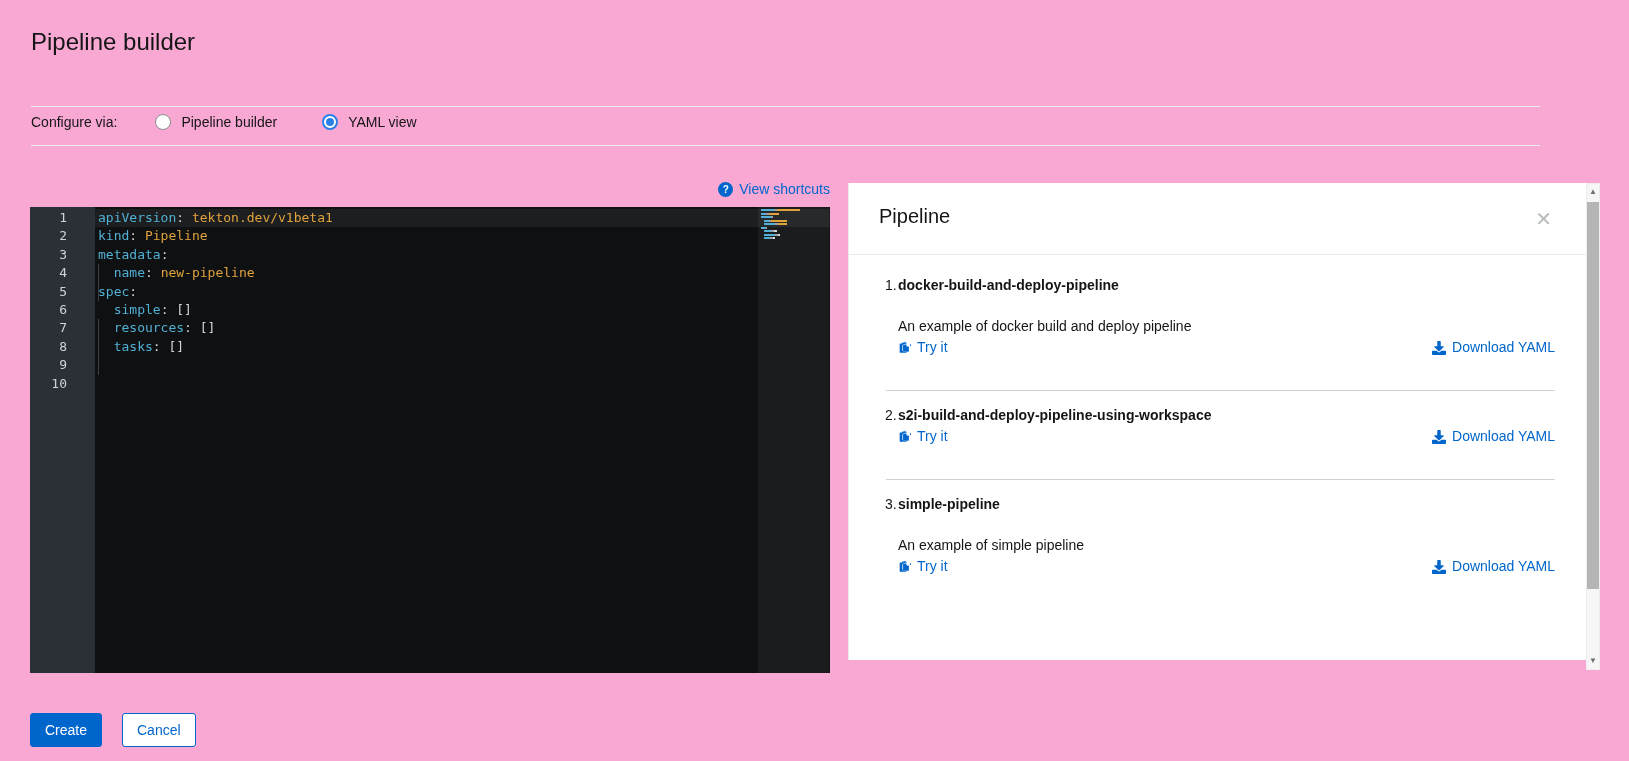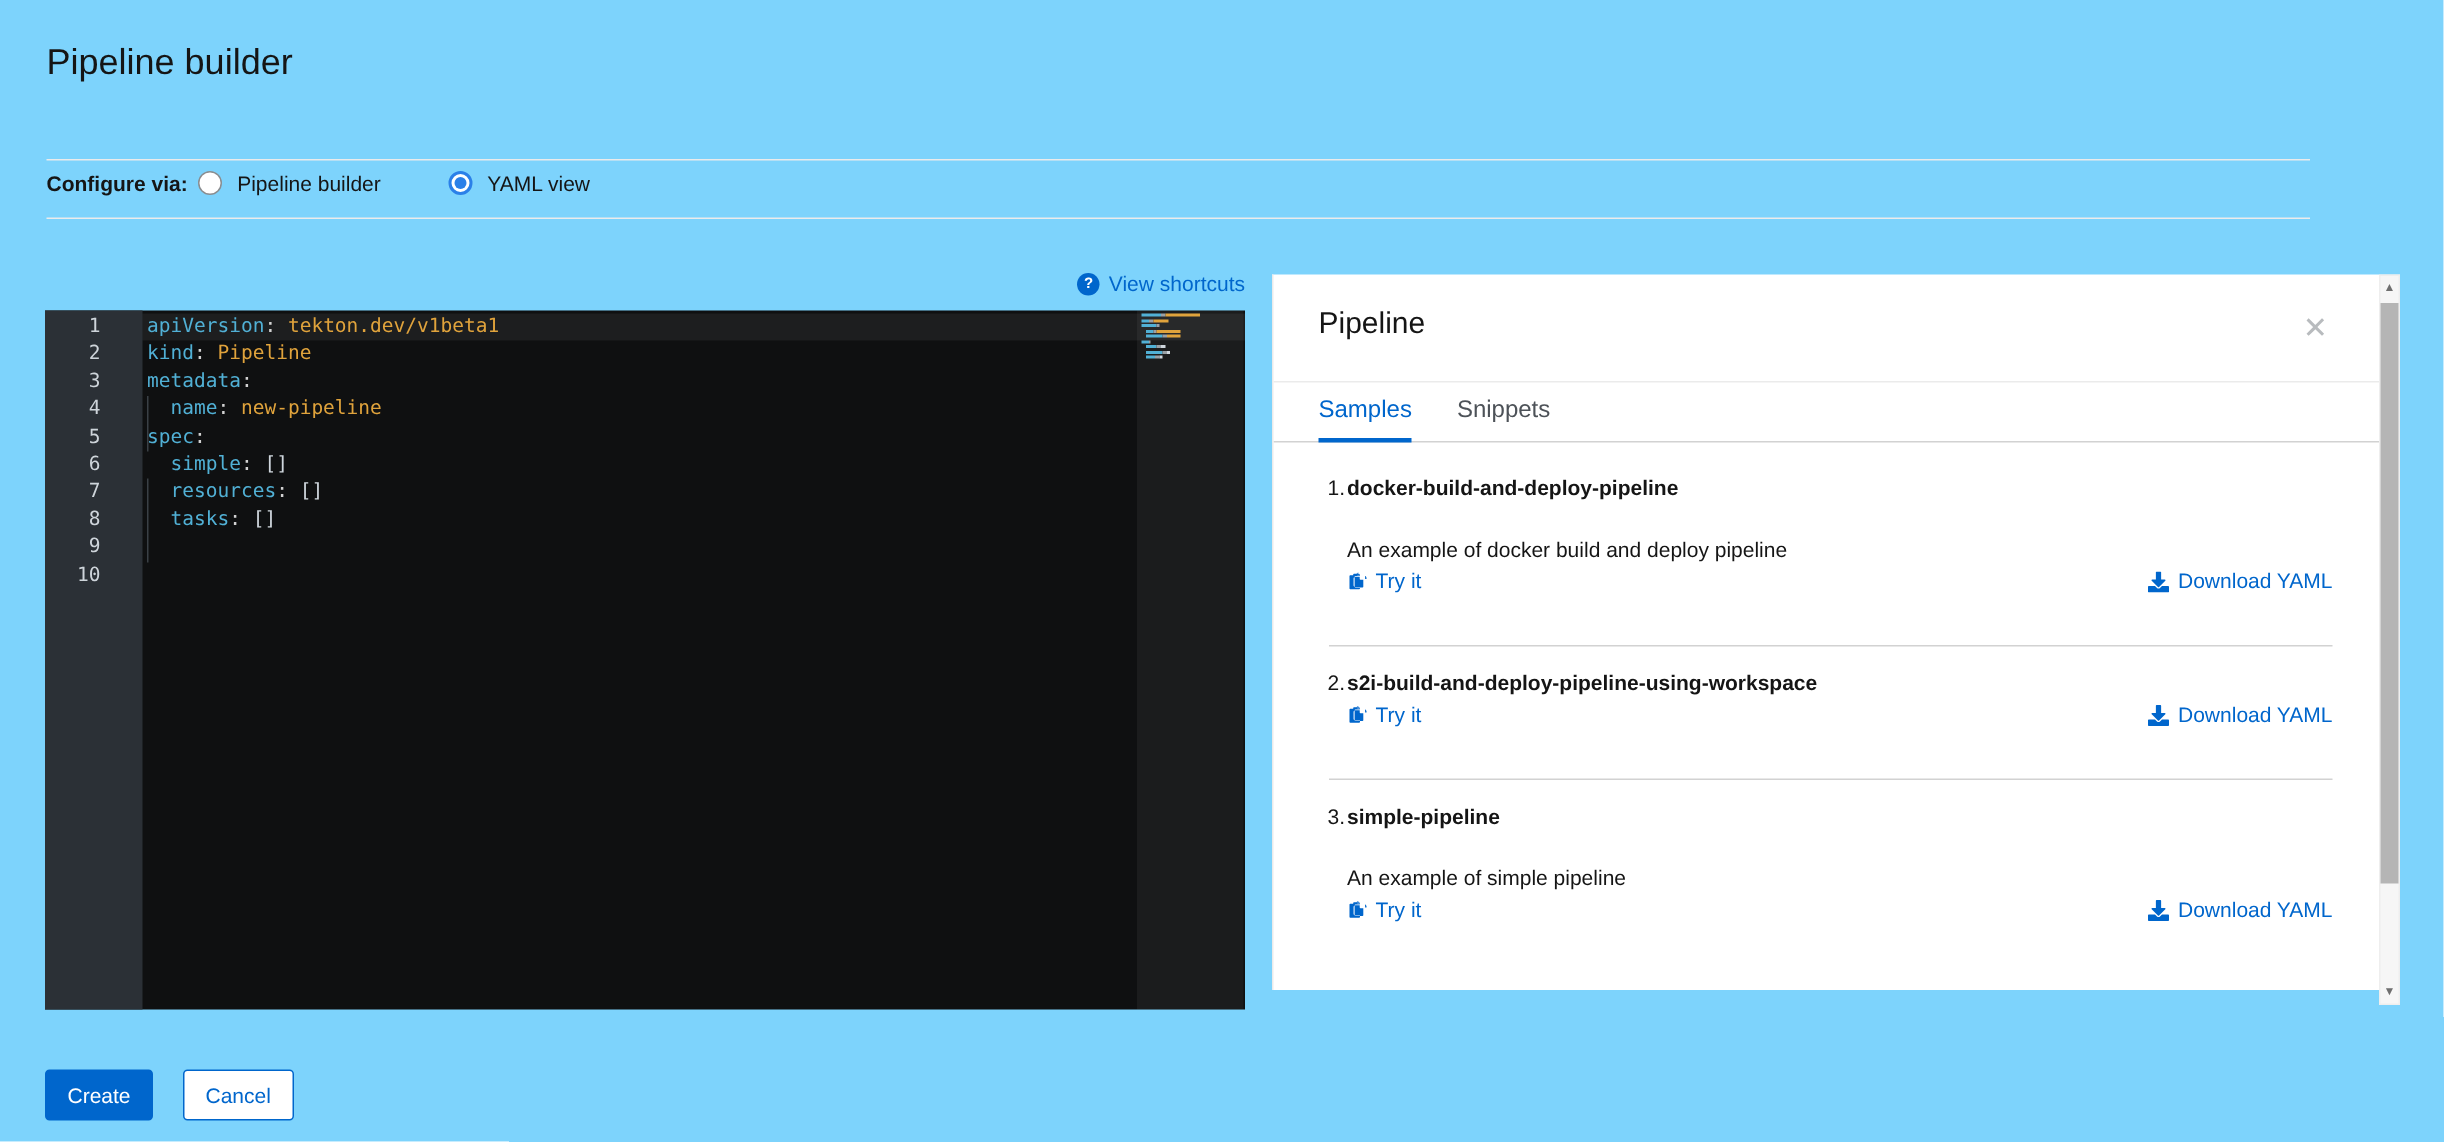--- a/index.html
+++ b/index.html
@@ -14,29 +14,29 @@
     --ed-gutter-text:#ced4da;
     --tk-key:#51b0d5;
     --tk-val:#e0a33c;
     --tk-pun:#d2d2d2;
     --thumb:#b5b5b5;
     --close:#b8bbbe;
   }
   *{box-sizing:border-box;margin:0;padding:0;}
   html,body{background:#fff;}
   body{font-family:"Liberation Sans",sans-serif;color:var(--text);}
-  .canvas{position:relative;width:1629px;height:761px;background:#7dd3fc;overflow:hidden;}
+  .canvas{position:relative;width:1629px;height:761px;background:#f9a8d4;overflow:hidden;}
 
   .page-title{position:absolute;left:31px;top:28px;font-size:24px;font-weight:400;color:var(--text);}
   .hdiv{position:absolute;left:31px;width:1509px;height:1px;background:var(--div-light);}
   .hdiv.d1{top:106px;}
   .hdiv.d2{top:145px;}
 
   .cfg-row{position:absolute;left:31px;top:110px;height:24px;width:1500px;display:flex;align-items:center;font-size:14px;}
-  .cfg-label{font-weight:700;margin-right:7px;}
+  .cfg-label{font-weight:400;margin-right:38px;}
   .radio-opt{display:flex;align-items:center;margin-right:45px;cursor:pointer;}
   .radio-opt .rb{width:16px;height:16px;border-radius:50%;border:1px solid #8a8d90;background:#fff;margin-right:10px;position:relative;flex:none;}
   .radio-opt.sel .rb{border:2px solid var(--radio);}
   .radio-opt.sel .rb::after{content:"";position:absolute;left:50%;top:50%;width:8px;height:8px;margin:-4px 0 0 -4px;border-radius:50%;background:var(--radio);}
   .radio-opt .rlabel{color:var(--text);}
 
   .shortcuts-row{position:absolute;left:30px;top:181px;width:800px;display:flex;justify-content:flex-end;align-items:center;gap:6px;font-size:14px;color:var(--accent);cursor:pointer;}
   .qicon{width:15px;height:15px;border-radius:50%;background:var(--accent);color:#fff;font-size:10px;font-weight:700;display:flex;align-items:center;justify-content:center;flex:none;}
 
   
@@ -150,24 +150,20 @@
       </div>
   </div>
 
   <aside class="panel">
     <div class="panel-head">
       <h2 class="panel-title">Pipeline</h2>
       <button class="close-btn">
         <span>✕</span>
       </button>
     </div>
-    <div class="tabs" id="tabs">
-        <button class="tab active">Samples</button>
-        <button class="tab">Snippets</button>
-      </div>
     <ul class="samples" id="samples">
         <li class="sample">
           <div class="s-num">1.</div>
           <div class="s-name">docker-build-and-deploy-pipeline</div>
           <div class="s-desc">An example of docker build and deploy pipeline</div>
           <div class="s-links">
             <a class="link">
               <svg width="13" height="14" viewBox="0 0 448 512" fill="#0066cc">
                 <path d="M128 184c0-30.9 25.1-56 56-56h136V56c0-13.3-10.7-24-24-24h-80.6C308.4 12.9 289.7 0 268 0s-40.4 12.9-47.4 32H140c-13.3 0-24 10.7-24 24v24H24C10.7 80 0 90.7 0 104v384c0 13.3 10.7 24 24 24h280c13.3 0 24-10.7 24-24v-40H184c-30.9 0-56-25.1-56-56V184zm140-124c8.8 0 16 7.2 16 16s-7.2 16-16 16-16-7.2-16-16 7.2-16 16-16zm308 132v-1.9c0-6.4-2.5-12.5-7-17L507 111c-4.5-4.5-10.6-7-17-7h-2v88h88zM320 104v88c0 13.3 10.7 24 24 24h88v224c0 13.3-10.7 24-24 24H184c-13.3 0-24-10.7-24-24V128c0-13.3 10.7-24 24-24h136z" transform="scale(0.78) translate(60,40)"></path>
               </svg>

